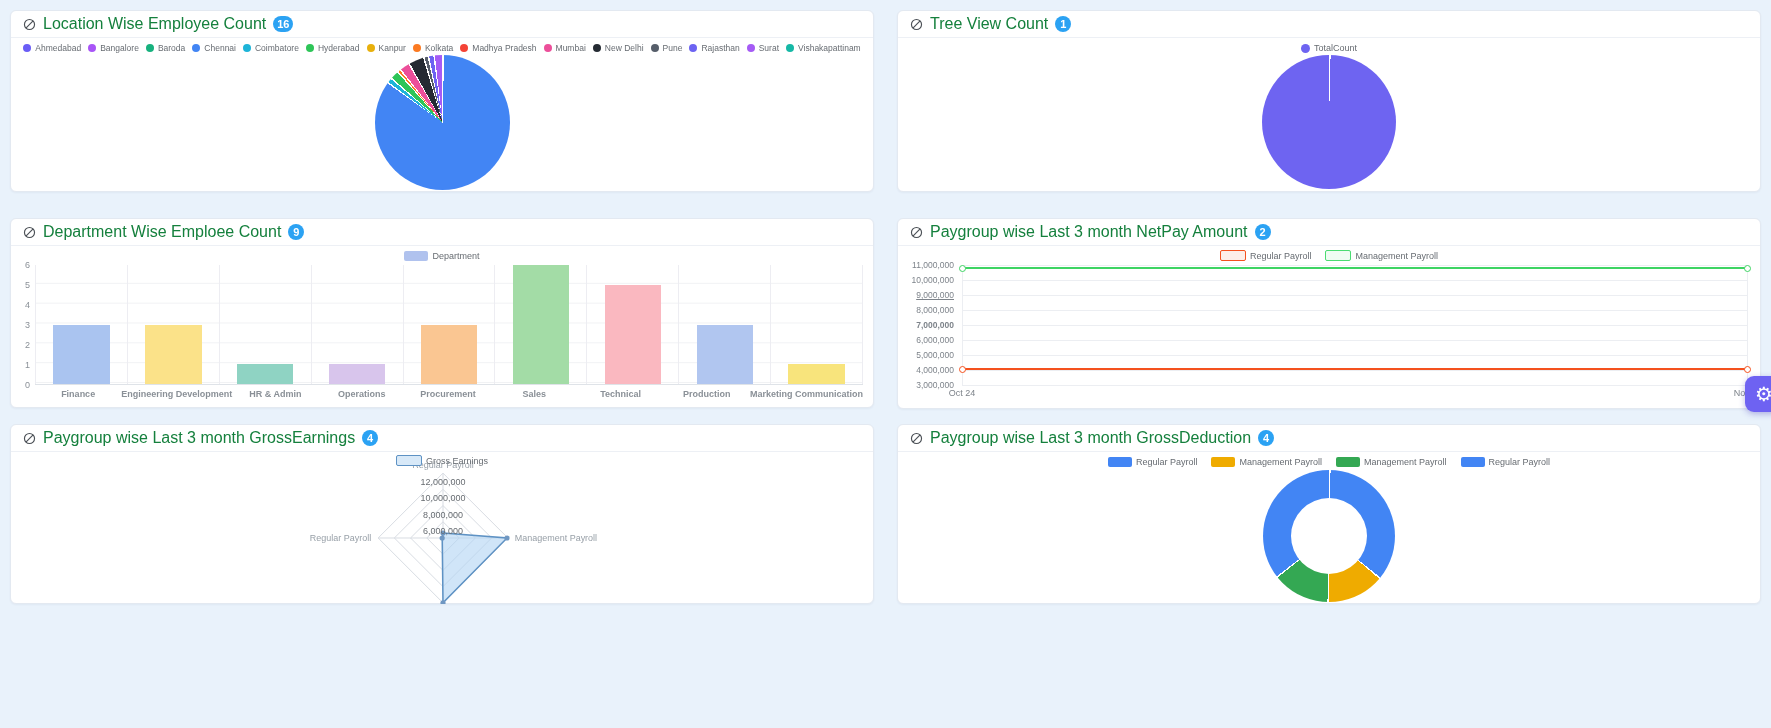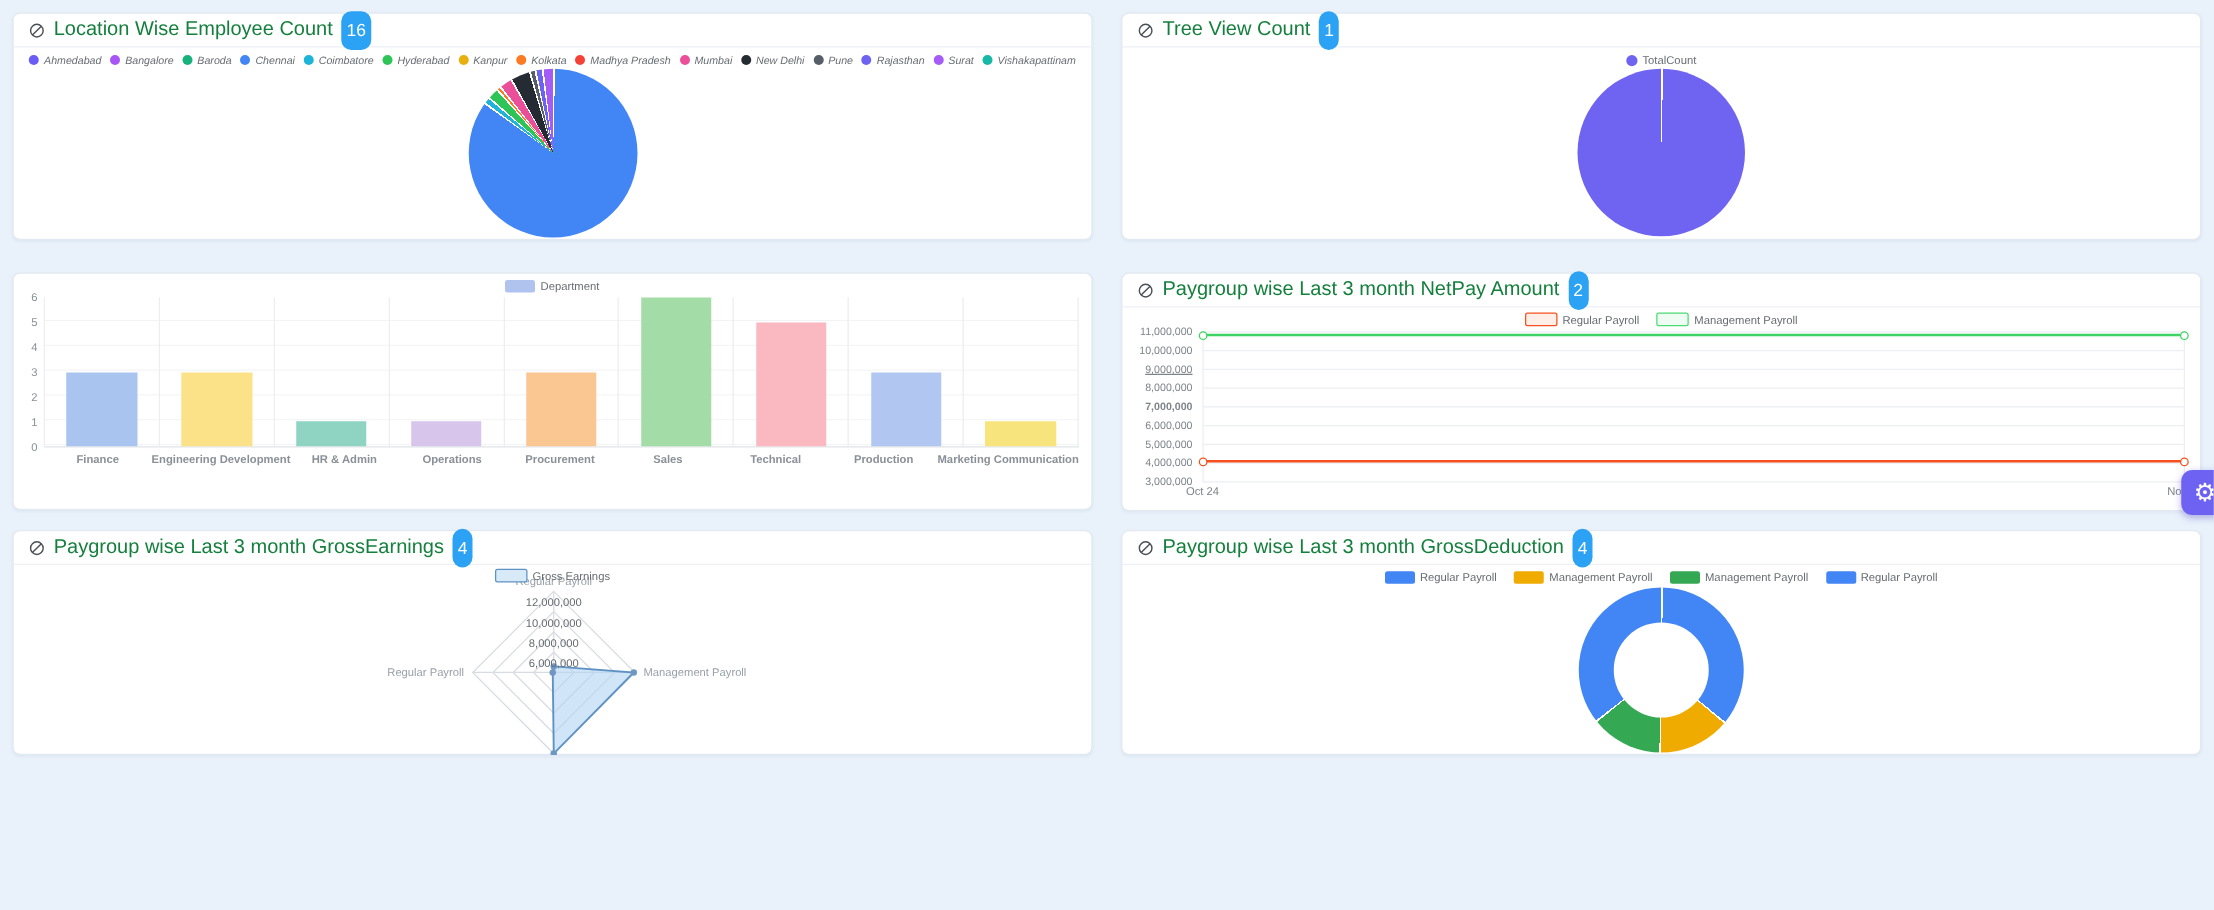--- a/index.html
+++ b/index.html
@@ -4,30 +4,30 @@
 <style>
   * { margin:0; padding:0; box-sizing:border-box; }
   body { background:#dde8f4; font-family:"Liberation Sans", sans-serif; }
   .screen { position:relative; width:1771px; height:728px; background:#e9f2fb; overflow:hidden; }
 
   .panel { position:absolute; background:#fff; border:1px solid #e3e9f1; border-radius:6px;
            box-shadow:0 1px 2px rgba(30,60,100,0.05); }
   .panel-header { height:27px; display:flex; align-items:center; gap:7px; padding:0 12px;
                   border-bottom:1px solid #edf0f5; }
   .panel-title { font-size:16px; color:#15803d; white-space:nowrap; }
-  .badge { min-width:16px; height:31px; border-radius:8px; background:#2ba2f3; color:#fff;
-           font-size:14px; font-weight:normal; display:inline-flex; align-items:center;
+  .badge { min-width:16px; height:16px; border-radius:8px; background:#2ba2f3; color:#fff;
+           font-size:11px; font-weight:bold; display:inline-flex; align-items:center;
            justify-content:center; padding:0 4px; }
   .ban-icon { width:13px; height:13px; flex:0 0 auto; }
   .panel-body { position:relative; width:100%; }
 
   
   .legend { display:flex; justify-content:center; align-items:center; gap:14px;
             padding-top:5px; font-size:9px; color:#676c72; white-space:nowrap; }
-  .legend.tight { gap:7px; font-size:8.5px;font-style:italic; }
+  .legend.tight { gap:7px; font-size:8.5px; }
   .lg-item { display:inline-flex; align-items:center; gap:4px; cursor:pointer; }
   .lg-sym.dot { width:9px; height:9px; border-radius:50%; display:inline-block; }
   .legend.tight .lg-sym.dot { width:8px; height:8px; }
   .lg-sym.box { width:24px; height:10px; border-radius:2px; display:inline-block; }
   .lg-sym.outline { width:26px; height:11px; border-radius:2px; display:inline-block;
                     border:1.5px solid; }
 
   
   .pie { position:relative; border-radius:50%; }
   .pie-hole { position:absolute; background:#fff; border-radius:50%;
@@ -172,20 +172,28 @@
           <span class="lg-item">
             <span class="lg-sym dot" style="background: rgb(110, 100, 241);"></span>
             <span>TotalCount</span>
           </span>
         </div>
       <div class="pie" style="width: 134px; height: 134px; margin: 2px auto 0px; background: conic-gradient(rgb(255, 255, 255) 0%, rgb(255, 255, 255) 0.38%, rgb(110, 100, 241) 0.38%, rgb(110, 100, 241) 100%);"></div>
     </div>
   </div>
 
   <div class="panel" style="left:10px; top:218px; width:864px; height:190px;">
+    <div class="panel-header">
+      <svg class="ban-icon" viewBox="0 0 16 16">
+        <circle cx="8" cy="8" r="6.2" fill="none" stroke="#4a4f55" stroke-width="1.4"></circle>
+        <line x1="12.4" y1="3.6" x2="3.6" y2="12.4" stroke="#4a4f55" stroke-width="1.4"></line>
+      </svg>
+      <span class="panel-title">Department Wise Emploee Count</span>
+      <span class="badge">9</span>
+    </div>
     <div class="panel-body" style="height:162px;">
       <div class="legend">
           <span class="lg-item">
             <span class="lg-sym box" style="background: rgb(176, 194, 238);"></span>
             <span>Department</span>
           </span>
         </div>
       <div class="bar-chart">
         <div class="bc-yaxis">
             <div class="bc-ylab" style="top: 100%;">0</div>

